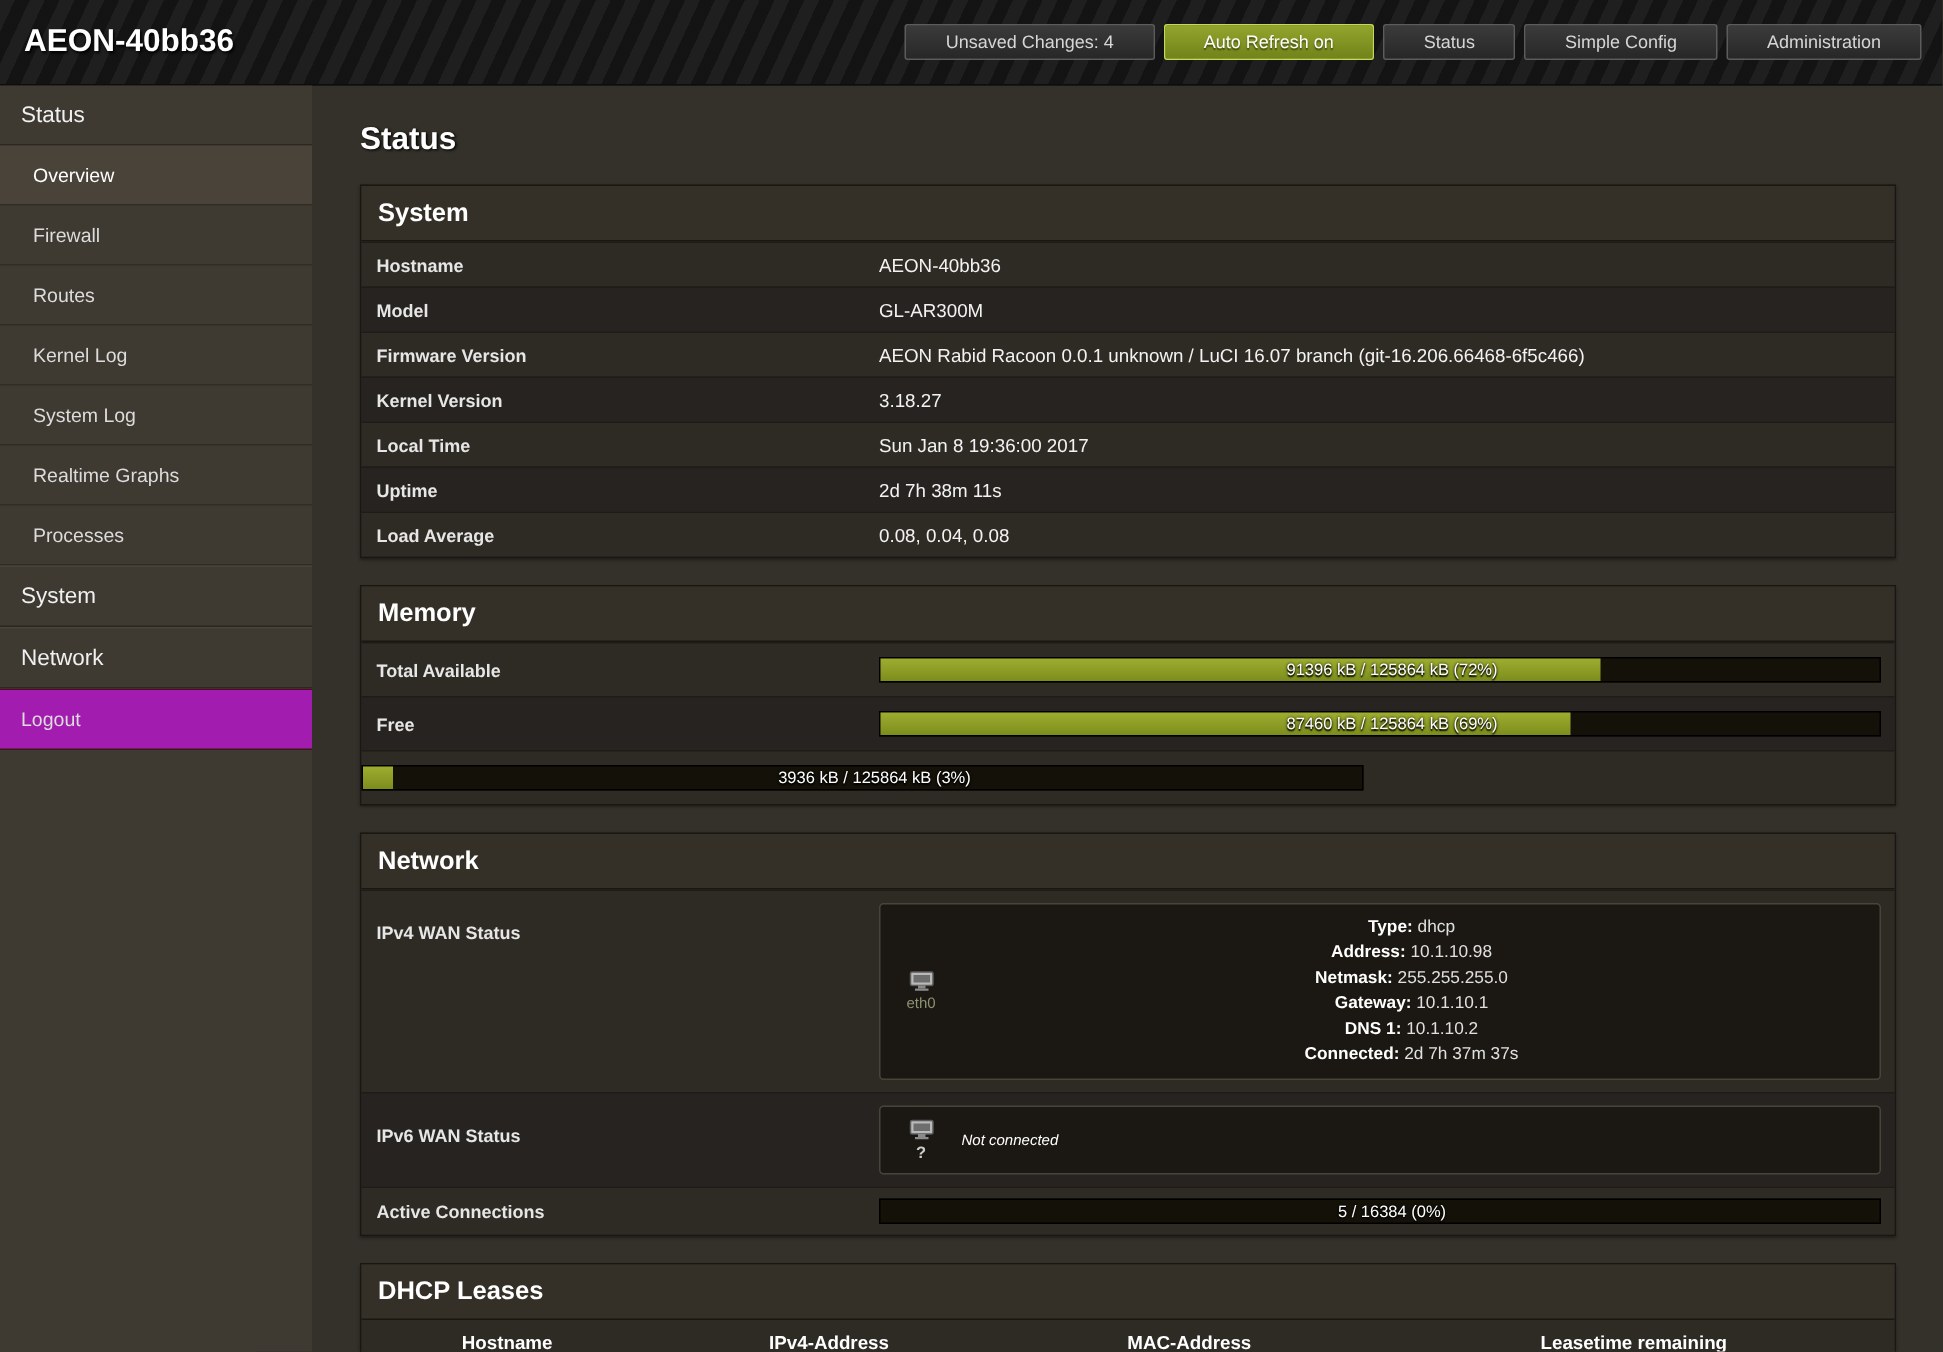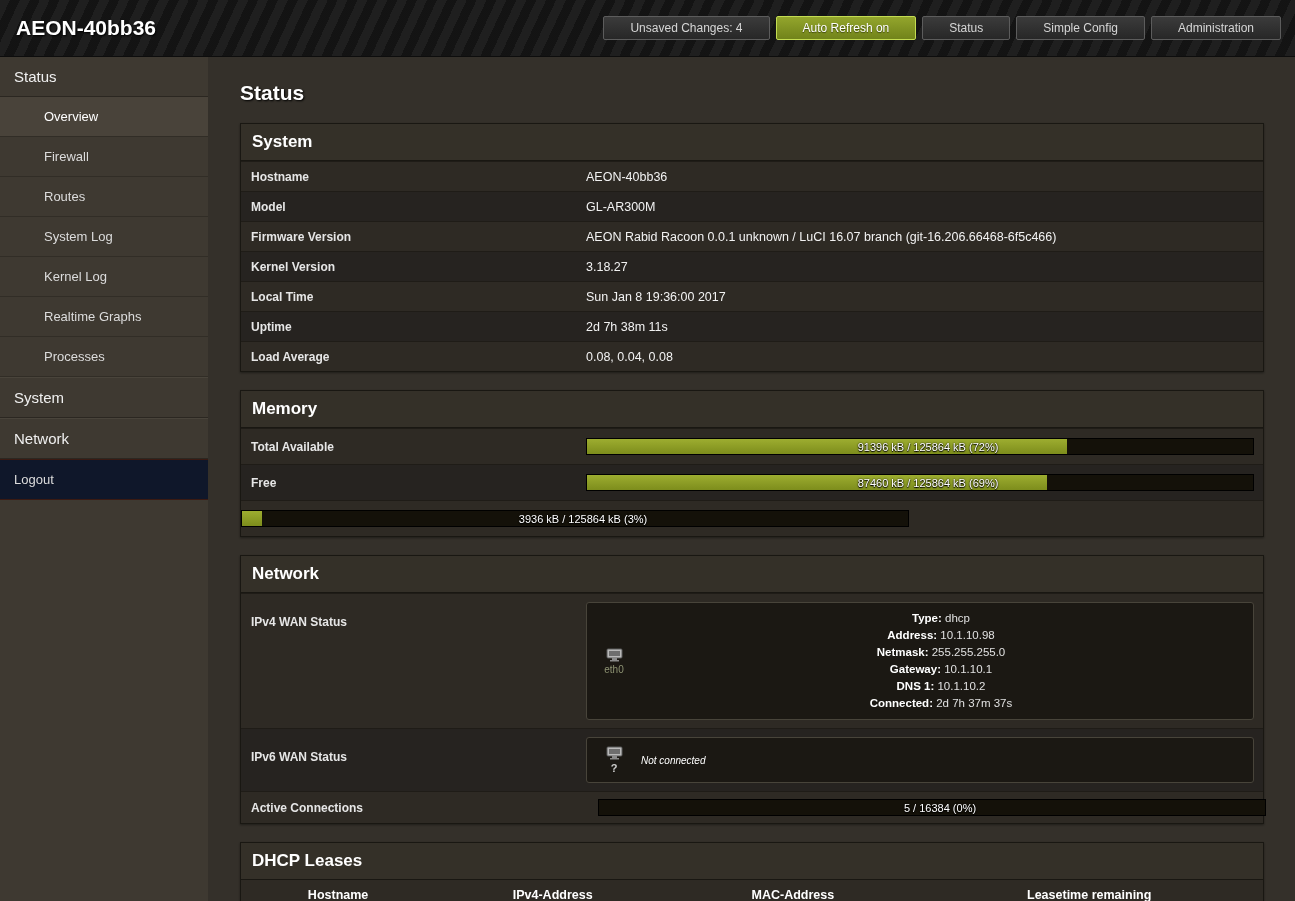--- a/index.html
+++ b/index.html
@@ -45,26 +45,26 @@
     position: absolute; left: 0; top: 57px; bottom: 0;
     width: 208px; background: #3e3931;
   }
   .side-section {
     padding: 11px 14px; font-size: 15px; color: #f0f0f0;
     border-bottom: 1px solid #2b2721; border-top: 1px solid #49443b;
     cursor: pointer;
   }
   .side-section:first-child { border-top: none; }
   .side-item {
-    padding: 12px 14px 12px 44px; font-size: 13px; color: #dcdcdc;
+    padding: 12px 14px 12px 22px; font-size: 13px; color: #dcdcdc;
     border-bottom: 1px solid #312d26; cursor: pointer;
   }
   .side-item.active { background: #49433a; color: #ffffff; }
   .side-item.logout {
-    background: #0f172a; padding-left: 14px;
+    background: #a21caf; padding-left: 14px;
     border-top: 1px solid #3a1a12; border-bottom: 1px solid #3a1a12;
   }
 
   
   .main {
     position: absolute; left: 208px; top: 57px; right: 0; bottom: 0;
     padding: 20px 31px 0 32px; overflow: hidden;
   }
   .page-title {
     font-size: 21px; font-weight: bold; color: #ffffff;
@@ -146,22 +146,22 @@
     <div class="tb-btn">Simple Config</div>
     <div class="tb-btn">Administration</div>
   </div>
 </div>
 
 <div class="sidebar">
   <div class="side-section">Status</div>
   <div class="side-item active">Overview</div>
   <div class="side-item">Firewall</div>
   <div class="side-item">Routes</div>
+  <div class="side-item">Kernel Log</div>
   <div class="side-item">System Log</div>
-  <div class="side-item">Kernel Log</div>
   <div class="side-item">Realtime Graphs</div>
   <div class="side-item">Processes</div>
   <div class="side-section">System</div>
   <div class="side-section">Network</div>
   <div class="side-item logout">Logout</div>
 </div>
 
 <div class="main">
   <div class="page-title">Status</div>
 
@@ -270,21 +270,21 @@
                 <rect x="4" y="12" width="9" height="1.5" fill="#8a8a8a"></rect>
               </svg>
             </span>
             <div class="q">?</div>
           </div>
           <div class="wan-status-italic">Not connected</div>
         </div>
       </div>
     </div>
 
-    <div class="cbi-row odd" style="min-height:32px;gap:12px;">
+    <div class="cbi-row odd" style="min-height:32px;">
       <div class="cbi-label">Active Connections</div>
       <div class="cbi-value">
         <div class="pbar">
           <div class="pbar-fill" style="width: 0%;"></div>
           <div class="pbar-text">5 / 16384 (0%)</div>
         </div>
       </div>
     </div>
   </div>
 

